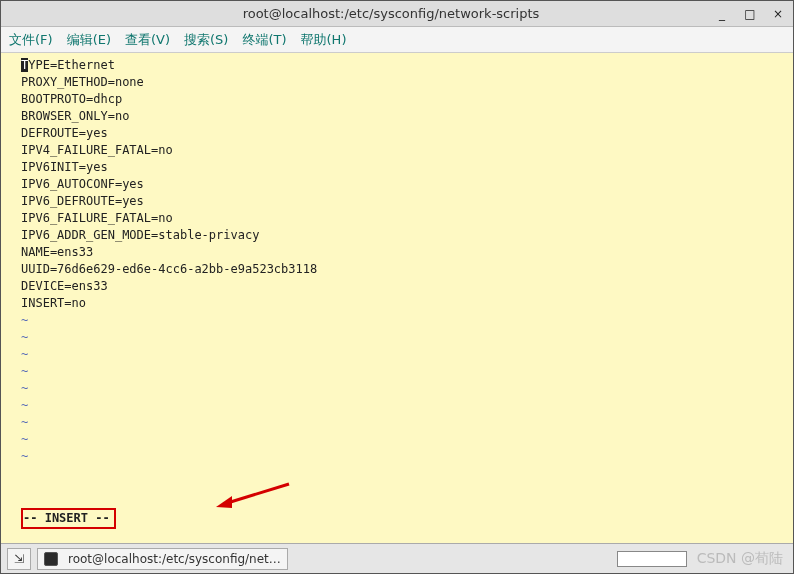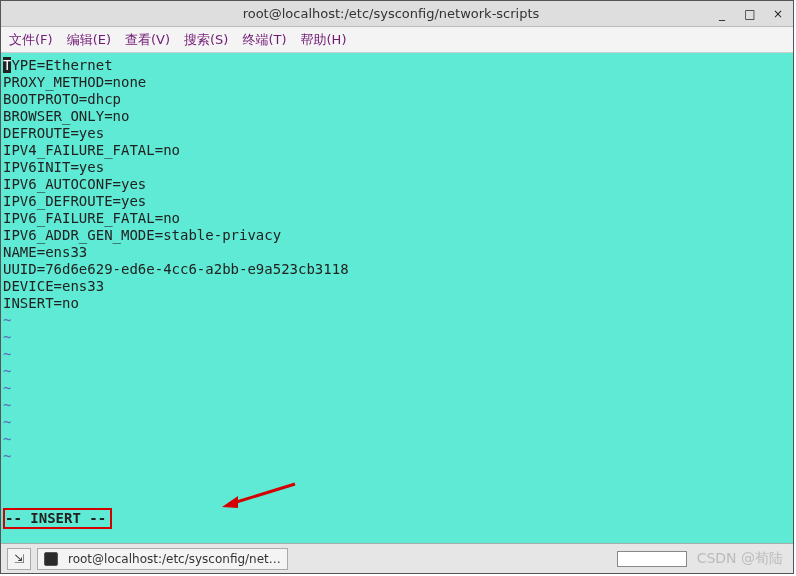--- a/index.html
+++ b/index.html
@@ -36,31 +36,31 @@
     font-size: 12px; color: #222; cursor: pointer;
   }
   .menubar {
     height: 26px;
     background: #f4f4f4;
     border-bottom: 1px solid #ccc;
     display: flex; align-items: center;
     padding: 0 8px;
     gap: 14px;
     font-size: 13px;
-    color: #701a75;
+    color: #0f766e;
   }
   .menubar .item { cursor: pointer; }
   .terminal {
     flex: 1;
-    background: #5eead4;
+    background: #fef9c3;
     color: #222;
     font-family: "DejaVu Sans Mono", "Liberation Mono", monospace;
-    font-size: 14px;
+    font-size: 12px;
     line-height: 17px;
-    padding: 4px 2px;
+    padding: 4px 20px;
     position: relative;
     overflow: hidden;
   }
   .terminal .line { white-space: pre; }
   .tilde { color: #5a6db8; }
   .insert-row { display: flex; align-items: flex-end; }
   .insert-box {
     border: 2px solid #d40000;
     padding: 0px 4px 0px 0px;
     font-weight: bold;

